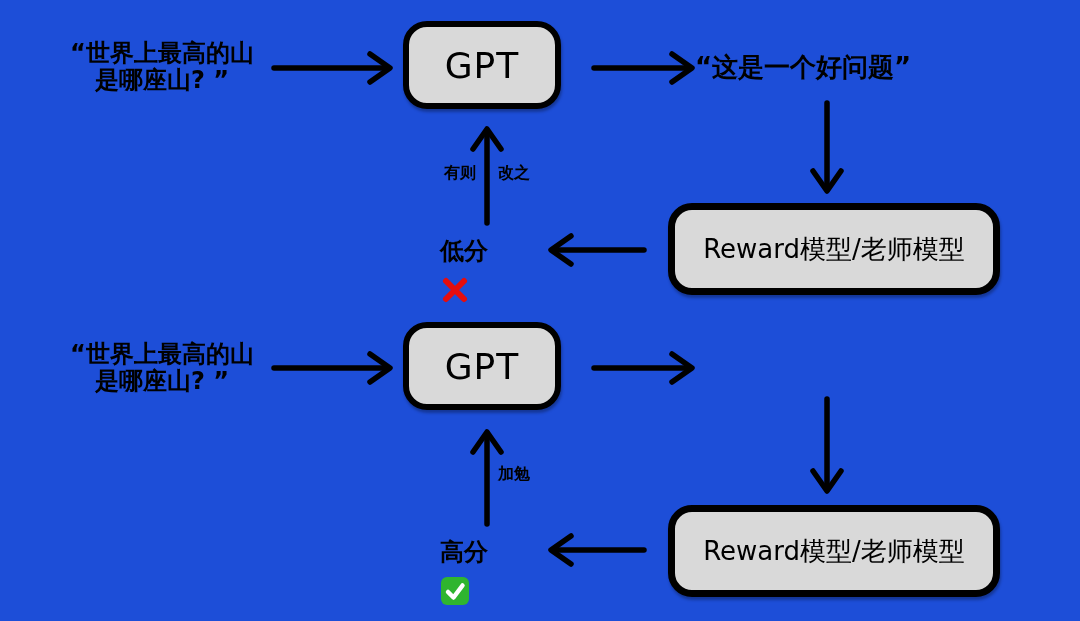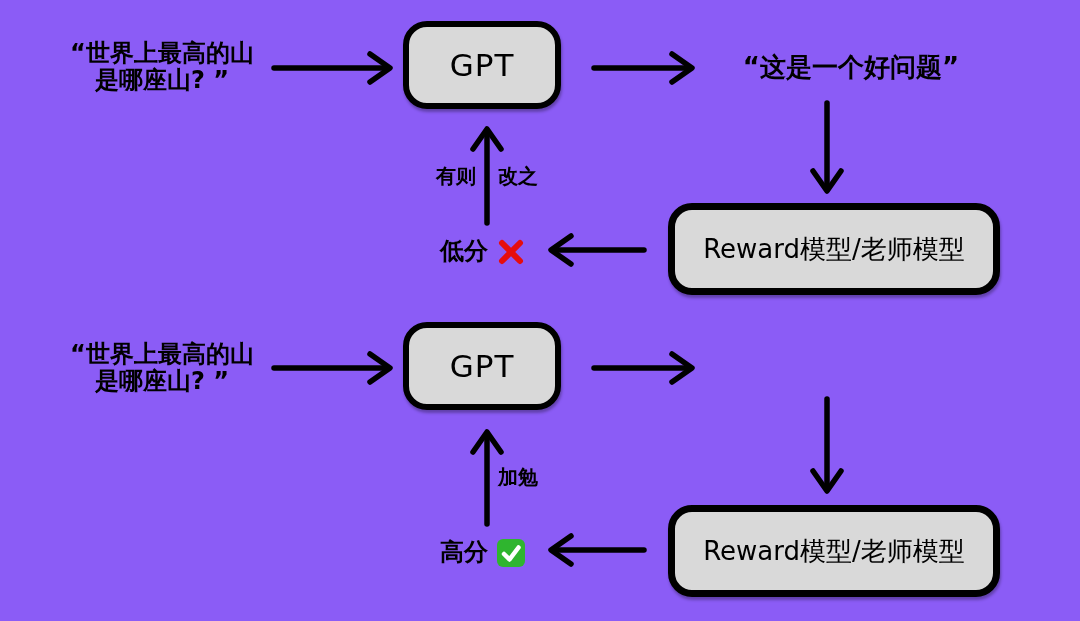--- a/index.html
+++ b/index.html
@@ -1,37 +1,37 @@
 <!DOCTYPE html>
 <html><head>
 <meta charset="utf-8">
 <style>
   html,body { margin:0; padding:0; background:#ffffff; }
   .canvas {
-    position:relative; width:1080px; height:621px; background:#8b5cf6;
+    position:relative; width:1080px; height:621px; background:#1d4ed8;
     font-family:"DejaVu Sans","Liberation Sans",sans-serif; color:#000;
     overflow:hidden;
   }
   svg.arrows-layer { position:absolute; left:0; top:0; width:1080px; height:621px; }
   .arrow path { stroke:#000; stroke-width:5.5; fill:none; stroke-linecap:round; stroke-linejoin:round; }
 
   .abs { position:absolute; }
   .box {
     position:absolute; background:#d9d9d9; border:6px solid #000; border-radius:24px;
     display:flex; align-items:center; justify-content:center; box-sizing:border-box;
     box-shadow:1px 3px 3px rgba(0,0,0,0.30);
   }
-  .gpt-box   { width:158px; height:88px; font-size:31px; font-weight:400; letter-spacing:1px; }
+  .gpt-box   { width:158px; height:88px; font-size:36px; font-weight:400; letter-spacing:1px; }
   .reward-box{ width:332px; height:92px; border-width:7px; font-size:26px; font-weight:400; white-space:nowrap;justify-content:center; }
 
   .prompt { width:244px; text-align:center; font-size:24px; line-height:27px; font-weight:700; }
-  .output { width:264px; text-align:right; font-size:26px; font-weight:700; white-space:nowrap; }
-  .fb     { font-size:20px; font-weight:700; white-space:nowrap; }
+  .output { width:264px; text-align:left; font-size:26px; font-weight:700; white-space:nowrap; }
+  .fb     { font-size:16px; font-weight:700; white-space:nowrap; }
   .fb-left  { width:88px; text-align:right; }
-  .score  { display:flex; align-items:flex-end; gap:8px; font-size:24px; font-weight:700; }
+  .score  { display:flex; align-items:flex-start; gap:8px; font-size:24px; font-weight:700;flex-direction:column; }
   .score svg { display:block; }
 
   .p1 { left:40px;  top:40px;  }
   .g1 { left:403px; top:21px;  }
   .o1 { left:695px; top:50px;  }
   .r1 { left:668px; top:203px; }
   .fl1{ left:388px; top:163px; }
   .fr1{ left:498px; top:163px; }
   .s1 { left:440px; top:235px; }
 

